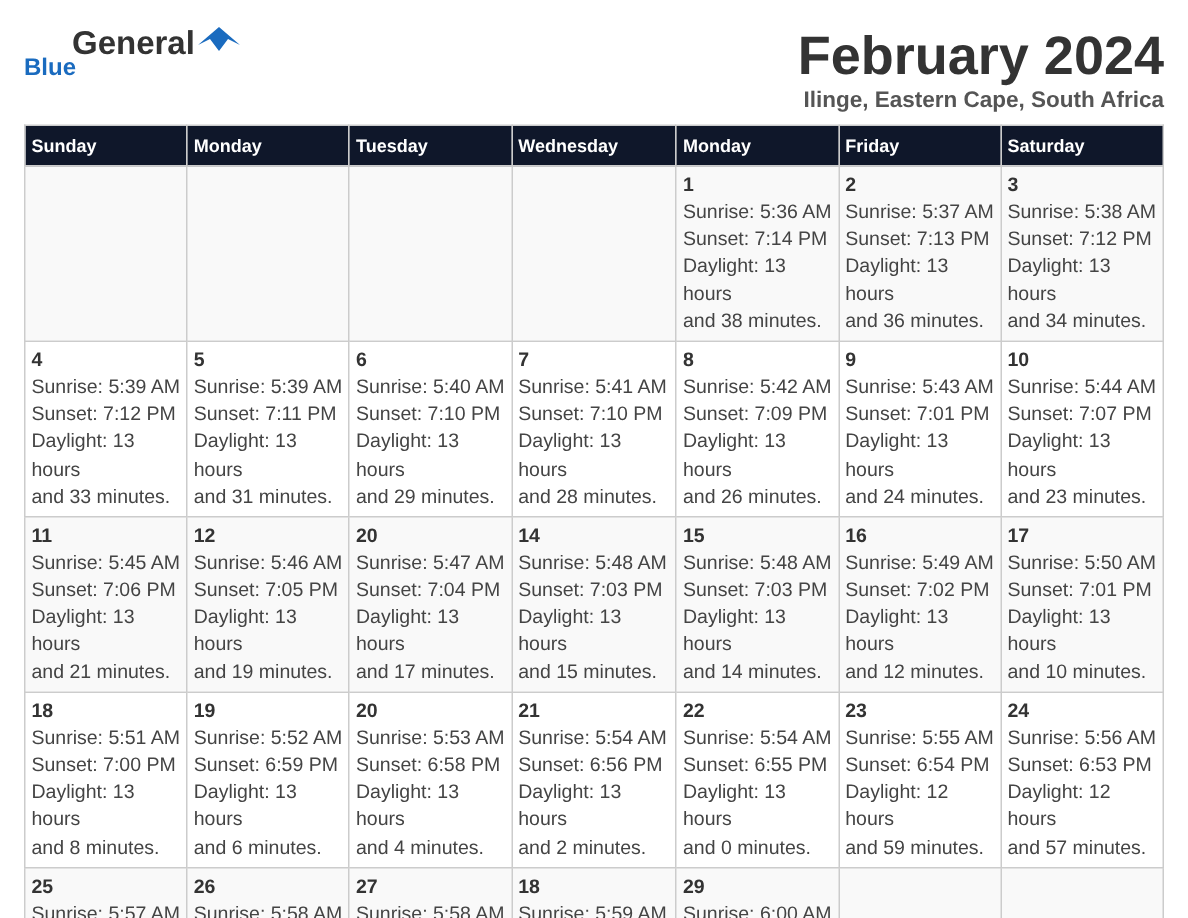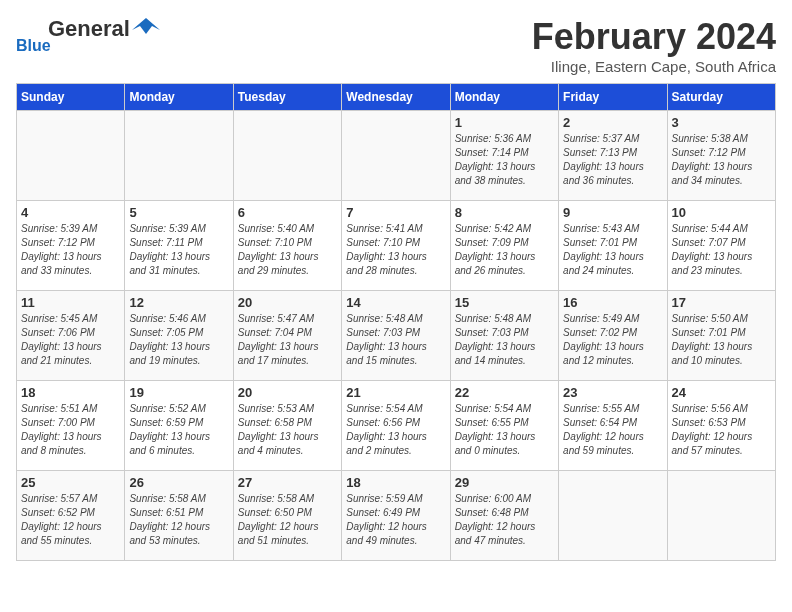--- a/index.html
+++ b/index.html
@@ -20,28 +20,29 @@
       text-align: right;
     }
     .month-title {
       font-size: 36px;
       font-weight: bold;
       color: #333;
     }
     .location-title {
       font-size: 15px;
       color: #555;
+      font-weight: bold;
     }
     table {
       width: 100%;
       border-collapse: collapse;
       font-size: 11px;
     }
     thead tr {
-      background-color: #1d4ed8;
+      background-color: #0f172a;
       color: white;
     }
     thead th {
       padding: 6px 4px;
       text-align: left;
       font-weight: bold;
       font-size: 12px;
       border: 1px solid #ccc;
     }
     tbody tr {
@@ -54,23 +55,22 @@
       height: 90px;
     }
     .day-number {
       font-weight: bold;
       font-size: 13px;
       margin-bottom: 2px;
       color: #333;
     }
     .day-info {
       color: #444;
-      font-size: 10px;
+      font-size: 13px;
       line-height: 1.4;
-      font-style: italic;
     }
     tbody tr:nth-child(odd) {
       background-color: #f9f9f9;
     }
     tbody tr:nth-child(even) {
       background-color: #fff;
     }
     .logo-wrapper {
       display: flex;
       align-items: center;

